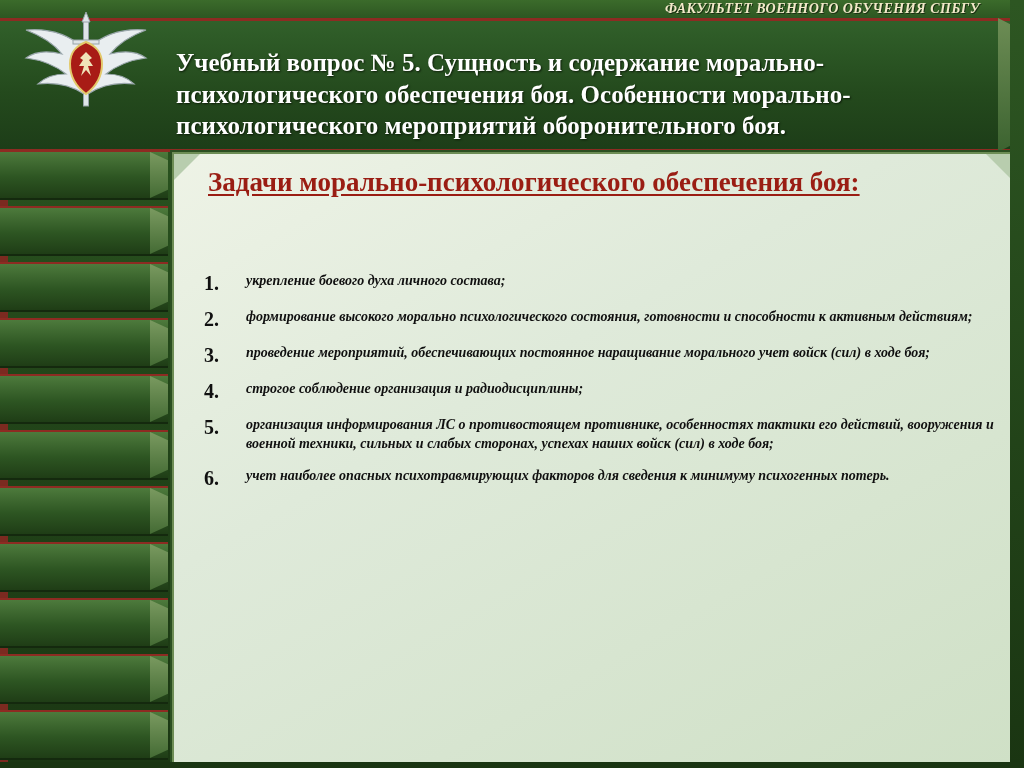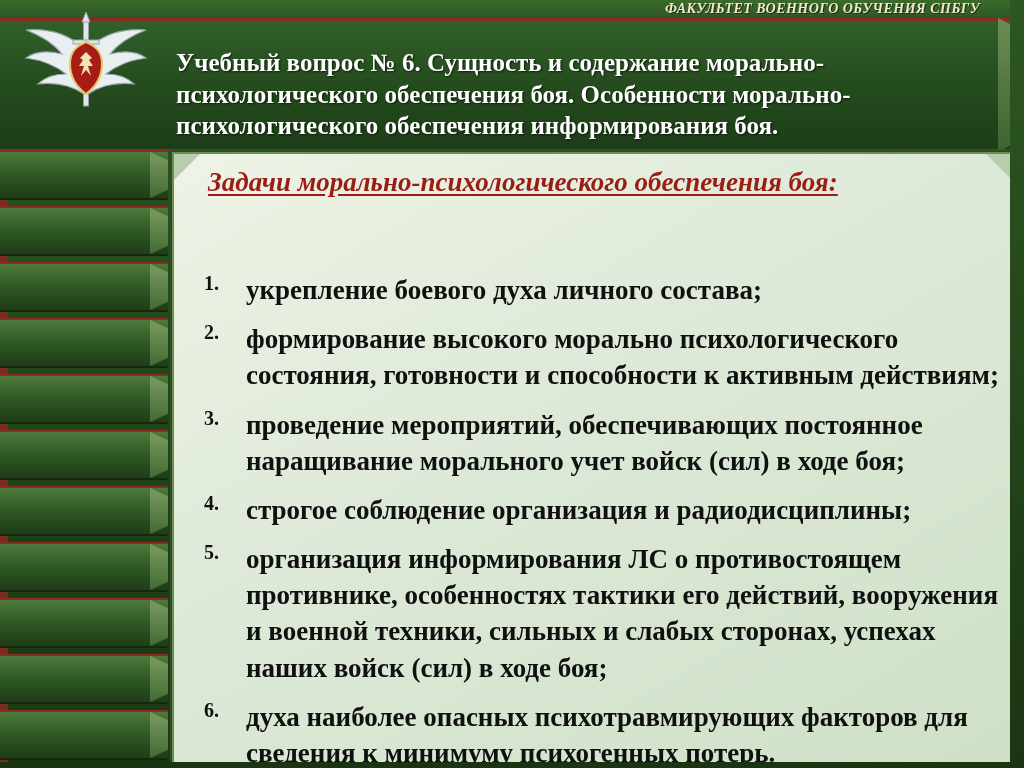--- a/index.html
+++ b/index.html
@@ -161,21 +161,20 @@
   }
 
   .panel-heading {
     position: absolute;
     top: 12px;
     left: 34px;
     width: 770px;
     font-family: "Liberation Serif", serif;
     font-size: 27px;
     font-weight: bold;
-    font-style: italic;
     line-height: 1.22;
     color: #9a1d13;
     text-decoration: underline;
     text-underline-offset: 3px;
   }
 
   .list-wrap {
     position: absolute;
     top: 118px;
     left: 26px;
@@ -188,24 +187,25 @@
   }
   .list-num {
     flex: 0 0 42px;
     font-size: 20px;
     font-weight: bold;
     color: #101010;
     padding-left: 4px;
   }
   .list-text {
     flex: 1 1 auto;
-    font-size: 27px;
+    font-size: 14px;
     font-weight: bold;
     line-height: 1.34;
     color: #101010;
+    font-style: italic;
   }
 
   
   .right-edge {
     position: absolute;
     right: 0;
     top: 0;
     width: 14px;
     height: 768px;
     background: linear-gradient(180deg, #2d5622 0%, #1a3512 100%);
@@ -223,21 +223,21 @@
 <body>
 
 <div class="slide">
 
   <div class="faculty-banner">
     <div class="faculty-text">ФАКУЛЬТЕТ ВОЕННОГО ОБУЧЕНИЯ СПБГУ</div>
   </div>
 
   <div class="header-band">
     <div class="title-text">
-      <span class="title-lead">Учебный вопрос № 6.</span><span> Сущность и содержание морально-психологического обеспечения боя. Особенности морально-психологического обеспечения информирования боя.</span>
+      <span class="title-lead">Учебный вопрос № 5.</span><span> Сущность и содержание морально-психологического обеспечения боя. Особенности морально-психологического мероприятий оборонительного боя.</span>
     </div>
   </div>
 
   <div class="emblem">
     <svg width="136" height="112" viewBox="0 0 136 112">
       <g>
 
         <path d="M66 42 C50 28 30 22 8 24 C24 30 36 38 44 48 C28 44 16 46 8 52 C24 54 38 60 48 68 C36 68 26 72 20 78 C38 76 54 80 66 88 Z" fill="#e9eef0" stroke="#9aa7ac" stroke-width="1.2"></path>
 
         <path d="M70 42 C86 28 106 22 128 24 C112 30 100 38 92 48 C108 44 120 46 128 52 C112 54 98 60 88 68 C100 68 110 72 116 78 C98 76 82 80 70 88 Z" fill="#e9eef0" stroke="#9aa7ac" stroke-width="1.2"></path>
@@ -287,20 +287,20 @@
       <div class="list-item">
         <div class="list-num">4.</div>
         <div class="list-text">строгое соблюдение организация и радиодисциплины;</div>
       </div>
       <div class="list-item">
         <div class="list-num">5.</div>
         <div class="list-text">организация информирования ЛС о противостоящем противнике, особенностях тактики его действий, вооружения и военной техники, сильных и слабых сторонах, успехах наших войск (сил) в ходе боя;</div>
       </div>
       <div class="list-item">
         <div class="list-num">6.</div>
-        <div class="list-text">духа наиболее опасных психотравмирующих факторов для сведения к минимуму психогенных потерь.</div>
+        <div class="list-text">учет наиболее опасных психотравмирующих факторов для сведения к минимуму психогенных потерь.</div>
       </div>
     </div>
   </div>
 
   <div class="right-edge"></div>
   <div class="bottom-edge"></div>
 </div>
 
 </body></html>

